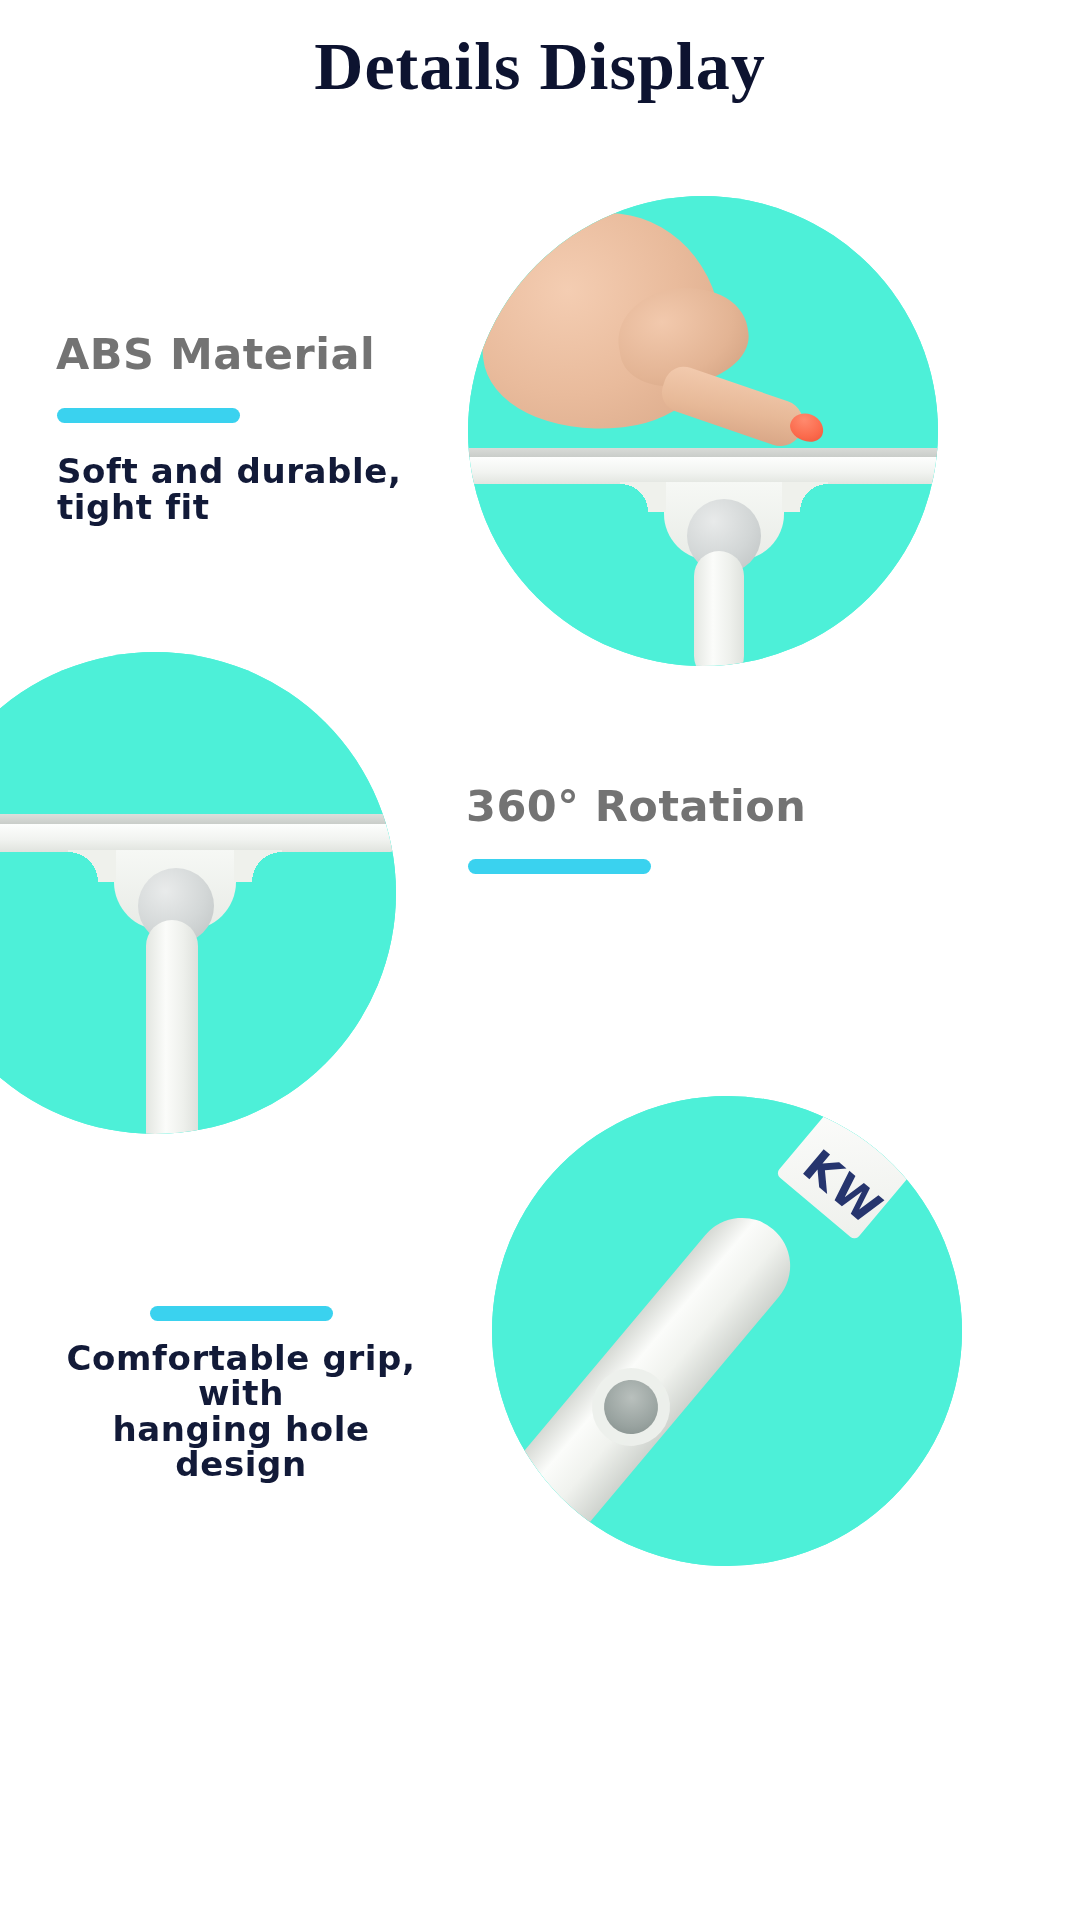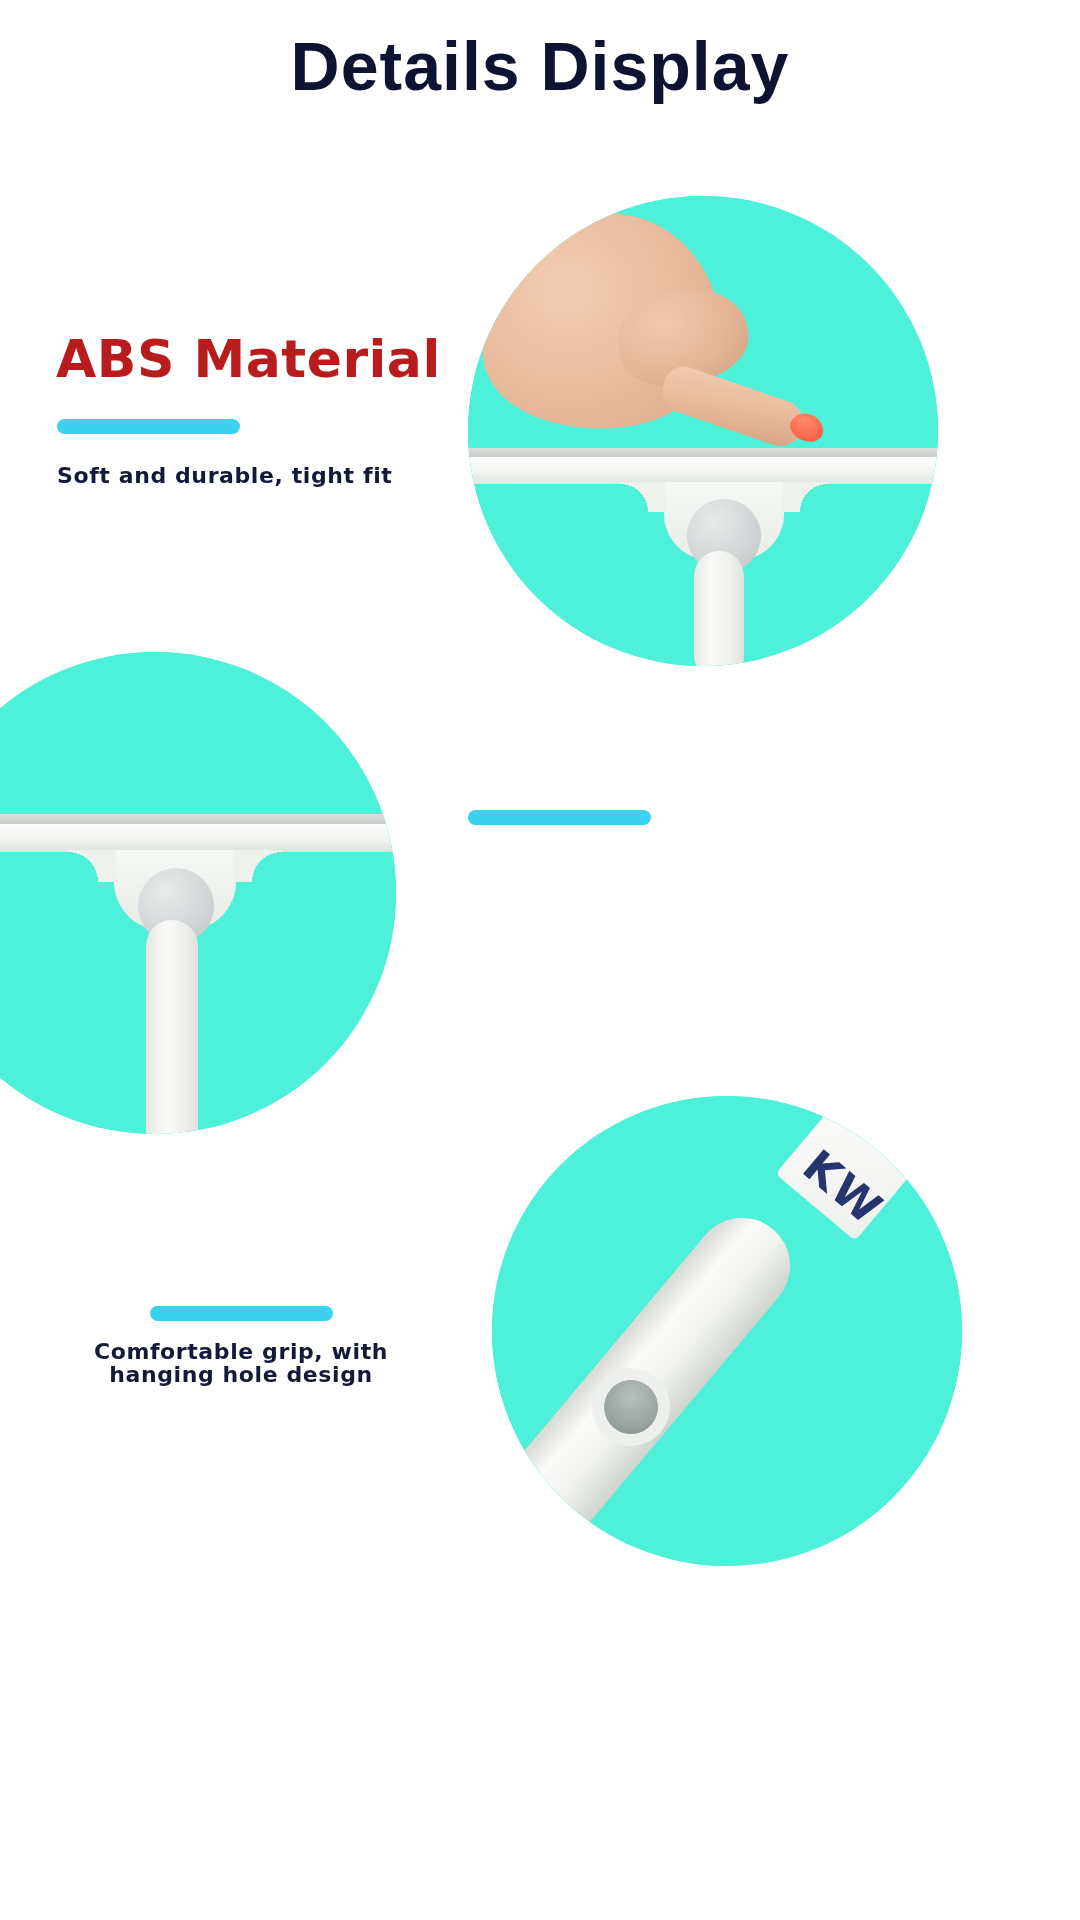--- a/index.html
+++ b/index.html
@@ -16,48 +16,48 @@
     -webkit-font-smoothing: antialiased;
   }
 
   
   .page-title {
     position: absolute;
     top: 26px;
     left: 0;
     width: 1080px;
     text-align: center;
-    font-family: Liberation Sans, sans-serif;
+    font-family: Liberation Serif, serif;
     font-size: 68px;
     font-weight: bold;
     letter-spacing: 1px;
     color: #0d1330;
     line-height: 1.2;
   }
 
   
   .feature-text { position: absolute; }
 
   .feature-heading {
     font-family: "DejaVu Sans", sans-serif;
-    font-size: 52px;
-    font-weight: bold;
-    color: #b91c1c;
+    font-size: 43px;
+    font-weight: bold;
+    color: #737373;
     letter-spacing: 0.5px;
     white-space: nowrap;
     line-height: 1.15;
   }
   .accent-bar {
     height: 15px;
     border-radius: 8px;
     background: #3ad2ef;
   }
   .feature-body {
     font-family: "DejaVu Sans", sans-serif;
-    font-size: 22px;
+    font-size: 34px;
     font-weight: bold;
     color: #121a38;
     letter-spacing: 0.6px;
     line-height: 1.04;
     white-space: pre-line;
   }
 
   
   #block-abs { top: 330px; left: 56px; width: 430px; text-align: left; }
   #block-abs .accent-bar { width: 183px; margin-top: 29px; margin-left: 1px; }
@@ -244,20 +244,21 @@
 <div class="photo-circle" id="photo-rotation">
   <div class="mint"></div>
   <div class="blade-top"></div>
   <div class="blade-body"></div>
   <div class="neck"></div>
   <div class="pivot"></div>
   <div class="shaft"></div>
 </div>
 
 <div class="feature-text" id="block-rotation">
+  <div class="feature-heading">360° Rotation</div>
   <div class="accent-bar"></div>
 </div>
 
 <div class="feature-text" id="block-handle">
   <div class="accent-bar"></div>
   <div class="feature-body">Comfortable grip, with
 hanging hole design</div>
 </div>
 
 <div class="photo-circle" id="photo-handle">

